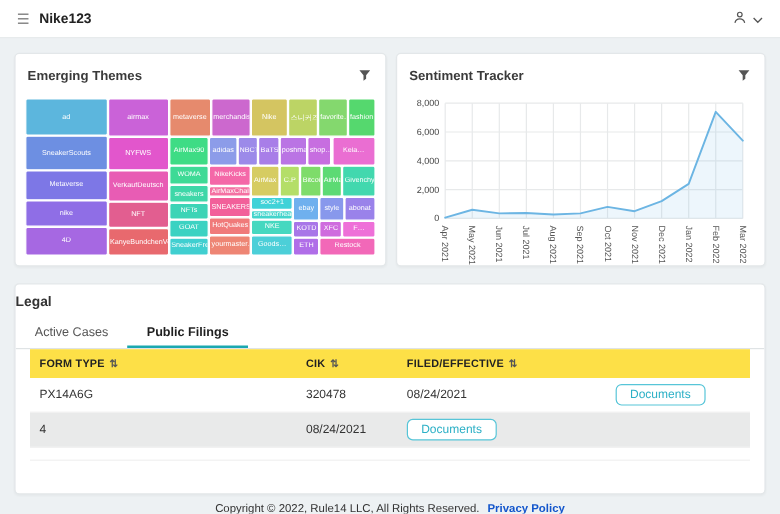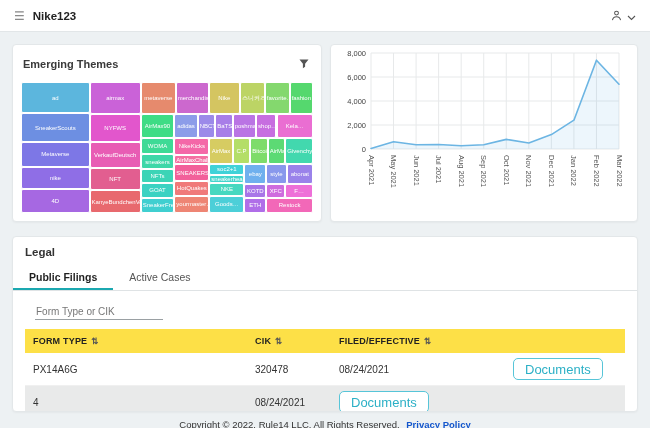--- a/index.html
+++ b/index.html
@@ -38,21 +38,21 @@
   }
   .tm-cell span {
     font-size:6px; color:#fff; white-space:nowrap; overflow:hidden;
     text-align:center; padding:0 1px;
   }
   
   #sentiment-chart { display:block; margin:2px 8px 0 4px; }
   svg text { font-family:"Liberation Sans", sans-serif; }
   
   .legal-card { margin:14px 12px 0 12px; height:176px; padding-top:9px; overflow:hidden; }
-  .legal-title { font-size:11.5px; font-weight:bold; color:#333; padding:0 12px 7px 12px; }
+  .legal-title { font-size:11.5px; font-weight:bold; color:#333; padding:0 12px 7px 0; }
   .tabs { display:flex; border-bottom:1px solid #dfe3e5; }
   .tab { padding:6px 16px 7px 16px; font-size:10.5px; color:#555; cursor:pointer; }
   .tab.active { color:#1f1f1f; font-weight:bold; box-shadow:inset 0 -2px 0 #1ba8b0; }
   .search-wrap { margin:10px 0 9px 22px; }
   .search-input {
     border:none; border-bottom:1px solid #9aa0a3; background:transparent;
     font-size:10px; color:#333; width:128px; padding:2px 1px;
     font-family:"Liberation Sans", sans-serif; outline:none;
   }
   .search-input::placeholder { color:#777; }
@@ -61,21 +61,21 @@
   .tr.head { background:#fde047; }
   .th {
     font-size:9px; font-weight:bold; color:#222; padding:7px 8px;
     letter-spacing:0.2px; cursor:pointer; display:flex; align-items:center; gap:4px;
   }
   .sort-glyph { font-size:8.5px; color:#555; }
   .td { font-size:10px; color:#333; padding:5px 8px; }
   .tr.stripe { background:#e9eaea; }
   .tr.body { border-bottom:1px solid #f0f0f0; }
   .doc-btn {
-    font-size:13px; color:#2cb0c6; background:#fff; border:1.5px solid #57c5d8;
+    font-size:10px; color:#2cb0c6; background:#fff; border:1.5px solid #57c5d8;
     border-radius:5px; padding:2.5px 11px; cursor:pointer;
     font-family:"Liberation Sans", sans-serif;
   }
   
   .footer { text-align:center; margin-top:7px; font-size:9.5px; color:#333; }
   .footer a { color:#1356cc; text-decoration:none; font-weight:bold; margin-left:4px; }
 </style>
 </head>
 <body>
 
@@ -258,20 +258,28 @@
           <div class="tm-cell" style="left: 76.5%; top: 88.3%; width: 7.5%; height: 11.7%; background: rgb(176, 110, 232);">
             <span>ETH</span>
           </div>
           <div class="tm-cell" style="left: 84%; top: 88.3%; width: 16%; height: 11.7%; background: rgb(242, 104, 184);">
             <span>Restock</span>
           </div>
         </div>
     </section>
 
     <section class="card sentiment-card">
+      <div class="card-head">
+        <h2 class="card-title">Sentiment Tracker</h2>
+        <span class="filter-btn">
+          <svg width="10" height="10" viewBox="0 0 10 10">
+              <path d="M0.5 0.5h9L6.1 4.7v3l-2.2 1.6V4.7z" fill="#555"></path>
+            </svg>
+        </span>
+      </div>
       <svg id="sentiment-chart" width="290" height="147" viewBox="0 0 290 147">
           <line x1="36" y1="102" x2="284" y2="102" stroke="#e7e9ea" stroke-width="1"></line>
           <text x="31" y="104.5" text-anchor="end" font-size="7.5" fill="#444">0</text>
           <line x1="36" y1="78" x2="284" y2="78" stroke="#e7e9ea" stroke-width="1"></line>
           <text x="31" y="80.5" text-anchor="end" font-size="7.5" fill="#444">2,000</text>
           <line x1="36" y1="54" x2="284" y2="54" stroke="#e7e9ea" stroke-width="1"></line>
           <text x="31" y="56.5" text-anchor="end" font-size="7.5" fill="#444">4,000</text>
           <line x1="36" y1="30" x2="284" y2="30" stroke="#e7e9ea" stroke-width="1"></line>
           <text x="31" y="32.5" text-anchor="end" font-size="7.5" fill="#444">6,000</text>
           <line x1="36" y1="6" x2="284" y2="6" stroke="#e7e9ea" stroke-width="1"></line>
@@ -302,25 +310,22 @@
           <text x="284" y="108" text-anchor="start" font-size="7.5" fill="#555" transform="rotate(90 284 108)" dy="2.5">Mar 2022</text>
           <path d="M36 101.4 L58.54545454545455 94.8 L81.0909090909091 97.8 L103.63636363636364 97.44 L126.18181818181819 98.76 L148.72727272727275 97.8 L171.27272727272728 92.4 L193.8181818181818 96 L216.36363636363637 87.6 L238.9090909090909 73.2 L261.4545454545455 13.199999999999989 L284 37.19999999999999 L284 102 L36 102 Z" fill="#6cb5e3" opacity="0.12" stroke="none"></path>
           <path d="M36 101.4 L58.54545454545455 94.8 L81.0909090909091 97.8 L103.63636363636364 97.44 L126.18181818181819 98.76 L148.72727272727275 97.8 L171.27272727272728 92.4 L193.8181818181818 96 L216.36363636363637 87.6 L238.9090909090909 73.2 L261.4545454545455 13.199999999999989 L284 37.19999999999999" fill="none" stroke="#6cb5e3" stroke-width="1.6" stroke-linejoin="round" stroke-linecap="round"></path>
         </svg>
     </section>
   </div>
 
   <section class="card legal-card">
     <h2 class="legal-title">Legal</h2>
     <div class="tabs">
+      <div class="tab">Active Cases</div>
       <div class="tab active">Public Filings</div>
-      <div class="tab">Active Cases</div>
-    </div>
-    <div class="search-wrap">
-      <input class="search-input" type="text" placeholder="Form Type or CIK" style="">
     </div>
     <div class="table">
       <div class="tr head">
         <div class="th">
           <span>FORM TYPE</span>
             <span class="sort-glyph">⇅</span>
         </div>
         <div class="th">
           <span>CIK</span>
             <span class="sort-glyph">⇅</span>

